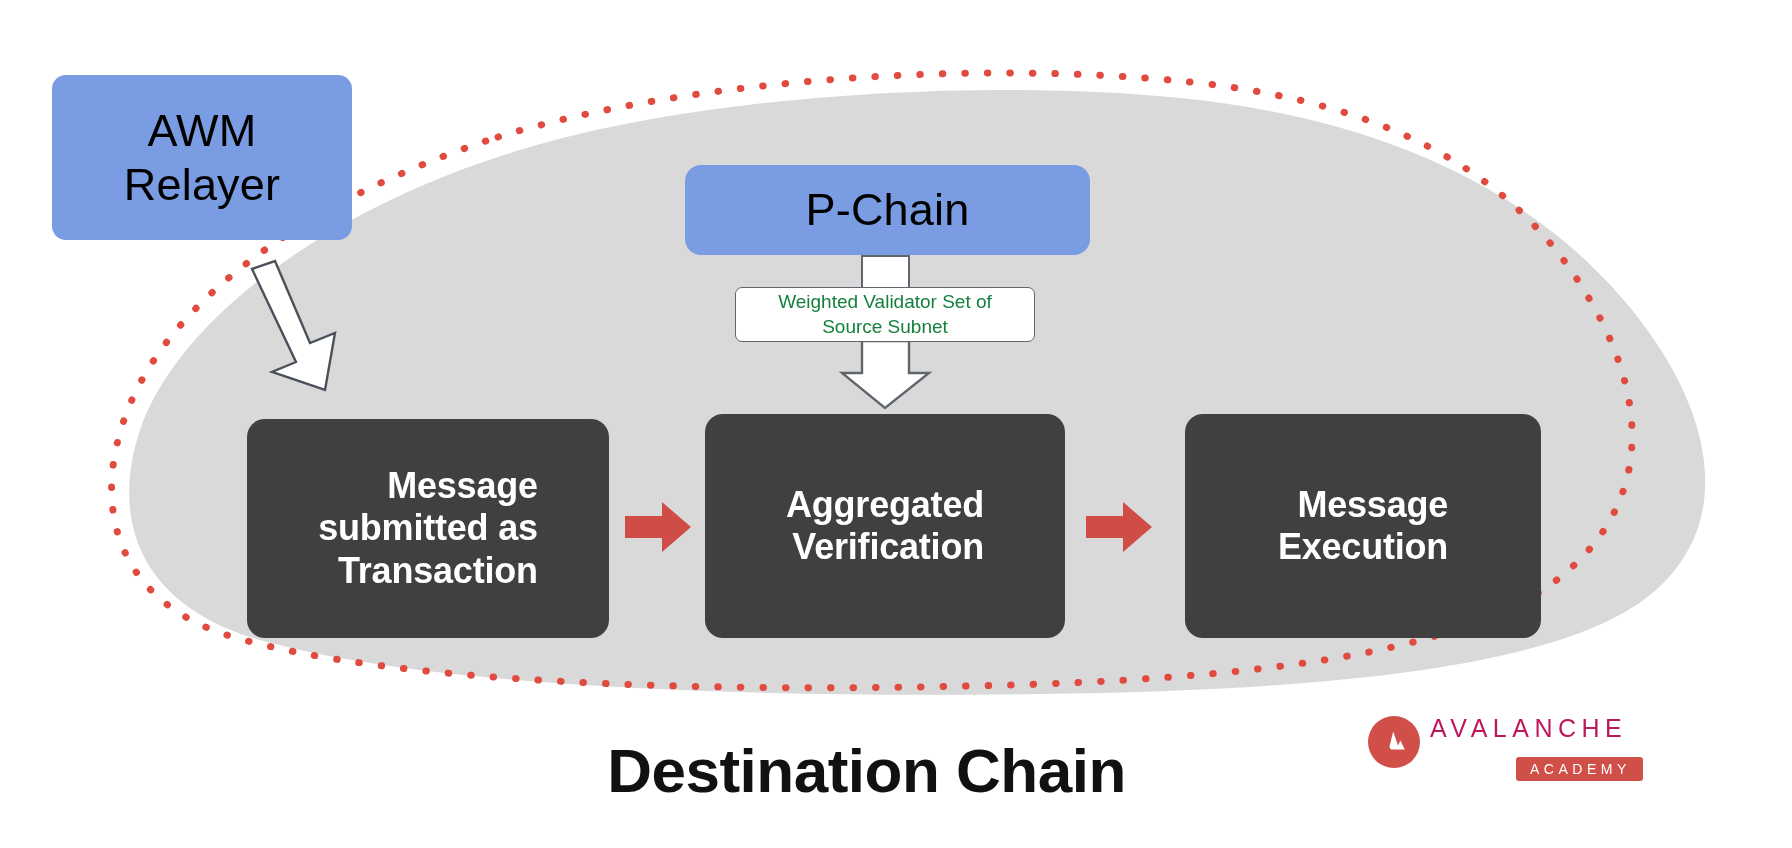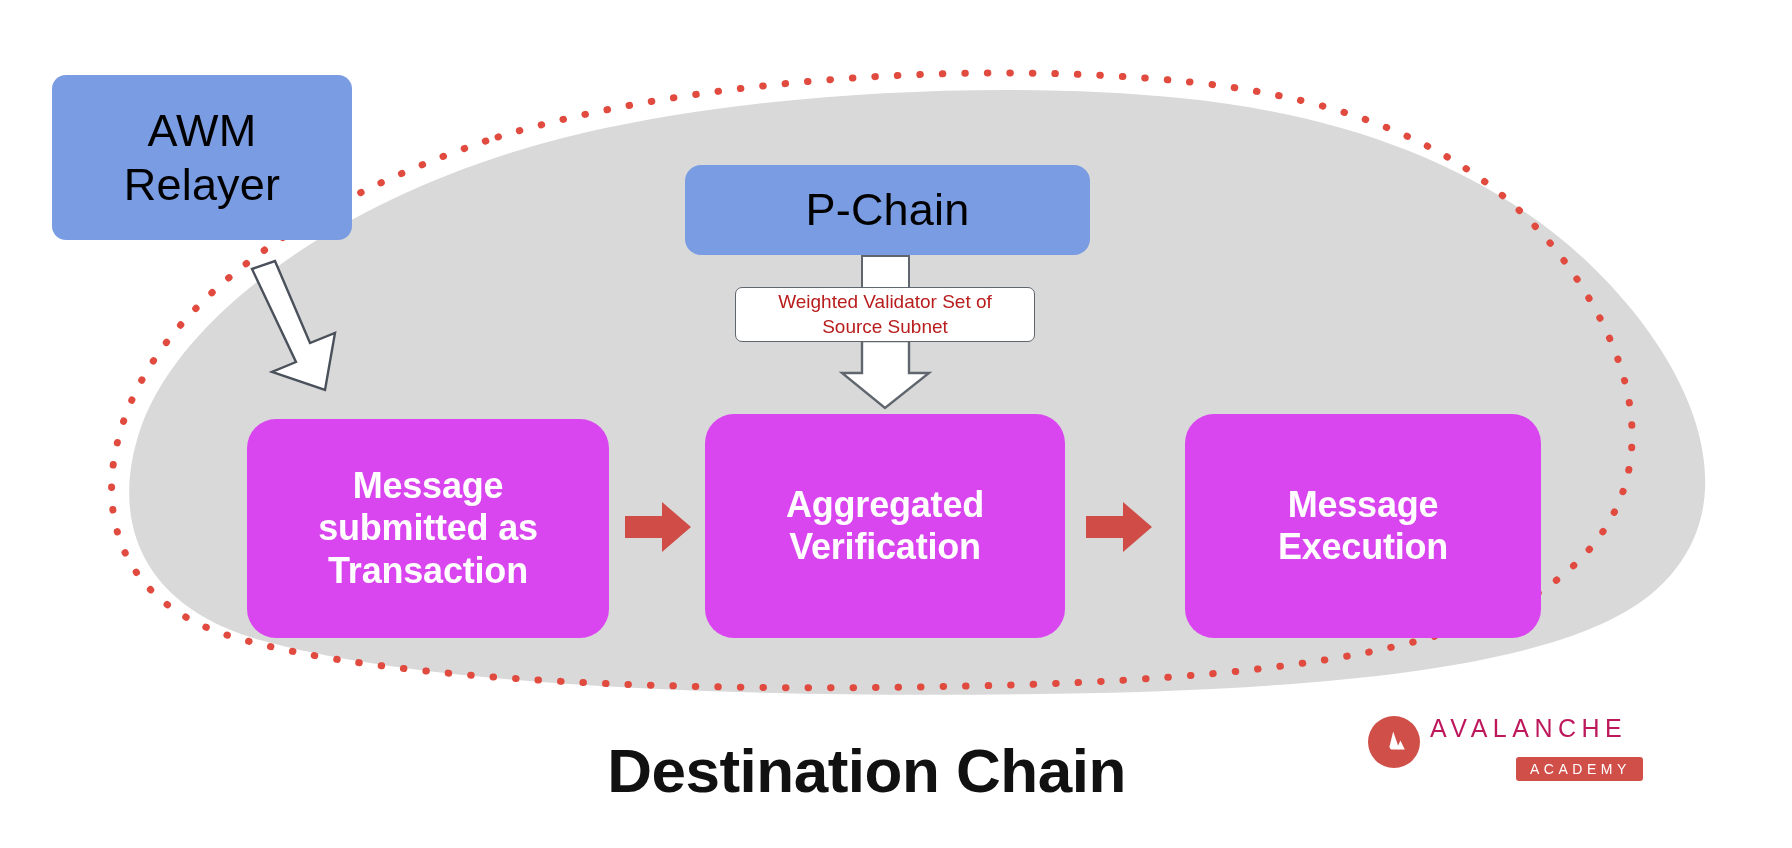--- a/index.html
+++ b/index.html
@@ -41,41 +41,42 @@
     background: #7A9CE3;
     border-radius: 12px;
     color: #000000;
     font-weight: 400;
   }
   .blue-box .label {
     line-height: 1.18;
     letter-spacing: 0.2px;
   }
   .red-box {
-    background: #d946ef;
-    border-radius: 29px;
+    background: #404040;
+    border-radius: 18px;
     color: #ffffff;
     font-weight: bold;
+    text-align: right;
   }
   .red-box .label {
     line-height: 1.17;
     font-size: 36px;
     letter-spacing: -0.2px;
     padding: 0 10px;
   }
   .white-box {
     background: #ffffff;
     border: 1.5px solid #60666E;
     border-radius: 7px;
     color: #000000;
   }
   .white-box .label {
     font-size: 19px;
     line-height: 1.28;
-    color: #b91c1c;
+    color: #15803d;
   }
   
   #awm-relayer {
     left: 52px;
     top: 75px;
     width: 300px;
     height: 165px;
     border-radius: 14px;
   }
   #awm-relayer .label { font-size: 45px; }

